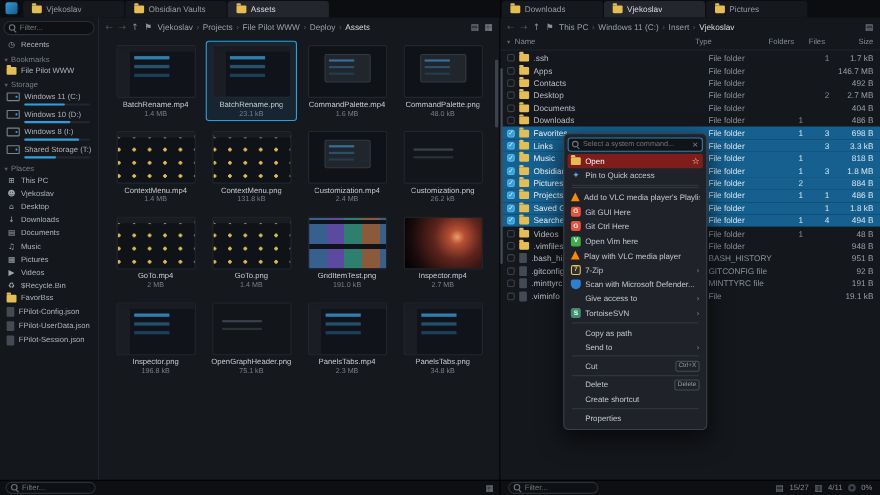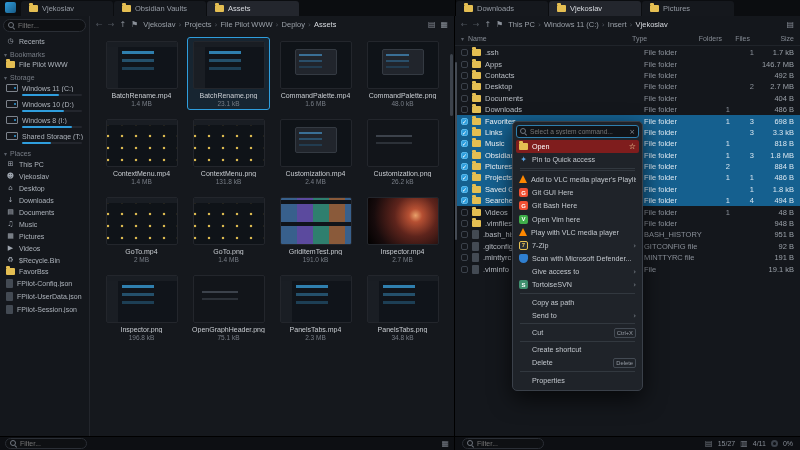--- a/index.html
+++ b/index.html
@@ -705,21 +705,21 @@
         <div class="cm-item">
           <span class="cm-ico mi-vlc"></span>
           <span class="cm-label">Add to VLC media player's Playlist</span>
         </div>
         <div class="cm-item">
           <span class="cm-ico mi-git">G</span>
           <span class="cm-label">Git GUI Here</span>
         </div>
         <div class="cm-item">
           <span class="cm-ico mi-git">G</span>
-          <span class="cm-label">Git Bash Here</span>
+          <span class="cm-label">Git Ctrl Here</span>
         </div>
         <div class="cm-item">
           <span class="cm-ico mi-vim">V</span>
           <span class="cm-label">Open Vim here</span>
         </div>
         <div class="cm-item">
           <span class="cm-ico mi-vlc"></span>
           <span class="cm-label">Play with VLC media player</span>
         </div>
         <div class="cm-item">
@@ -753,27 +753,27 @@
         </div>
         <div class="cm-div"></div>
         <div class="cm-item">
           <span class="cm-ico mi-none"></span>
           <span class="cm-label">Cut</span>
           <span class="kbd">Ctrl+X</span>
         </div>
         <div class="cm-div"></div>
         <div class="cm-item">
           <span class="cm-ico mi-none"></span>
-          <span class="cm-label">Create shortcut</span>
-        </div>
-        <div class="cm-item">
-          <span class="cm-ico mi-none"></span>
           <span class="cm-label">Delete</span>
           <span class="kbd">Delete</span>
         </div>
+        <div class="cm-item">
+          <span class="cm-ico mi-none"></span>
+          <span class="cm-label">Create shortcut</span>
+        </div>
         <div class="cm-div"></div>
         <div class="cm-item">
           <span class="cm-ico mi-none"></span>
           <span class="cm-label">Properties</span>
         </div>
       </div>
   </div>
 
 </div>
 

